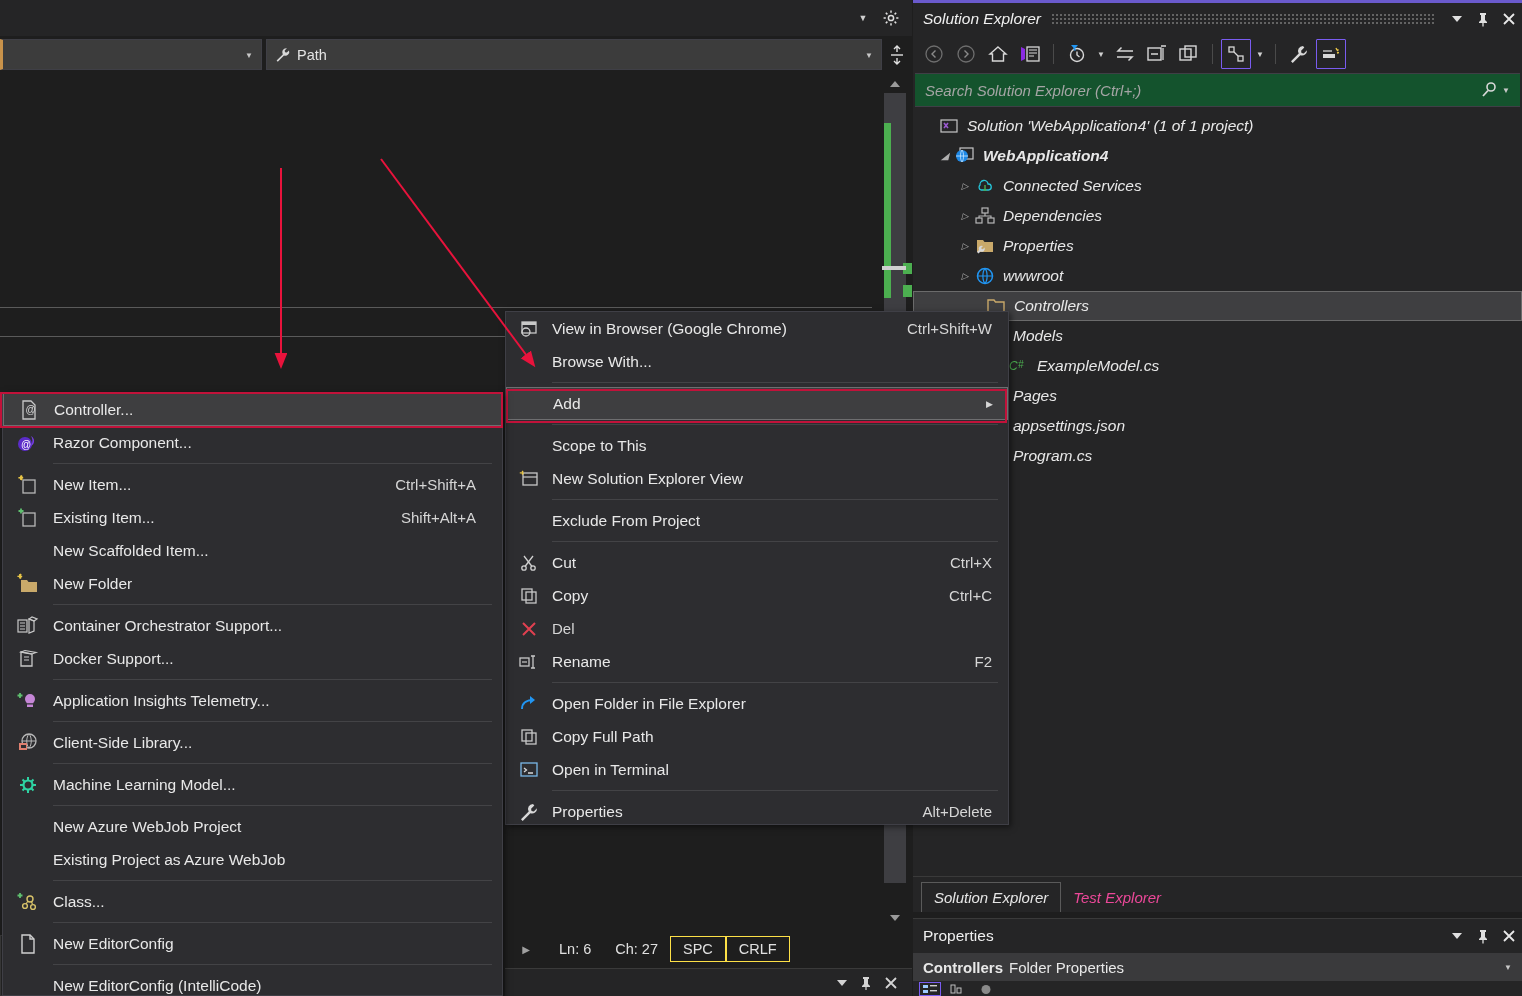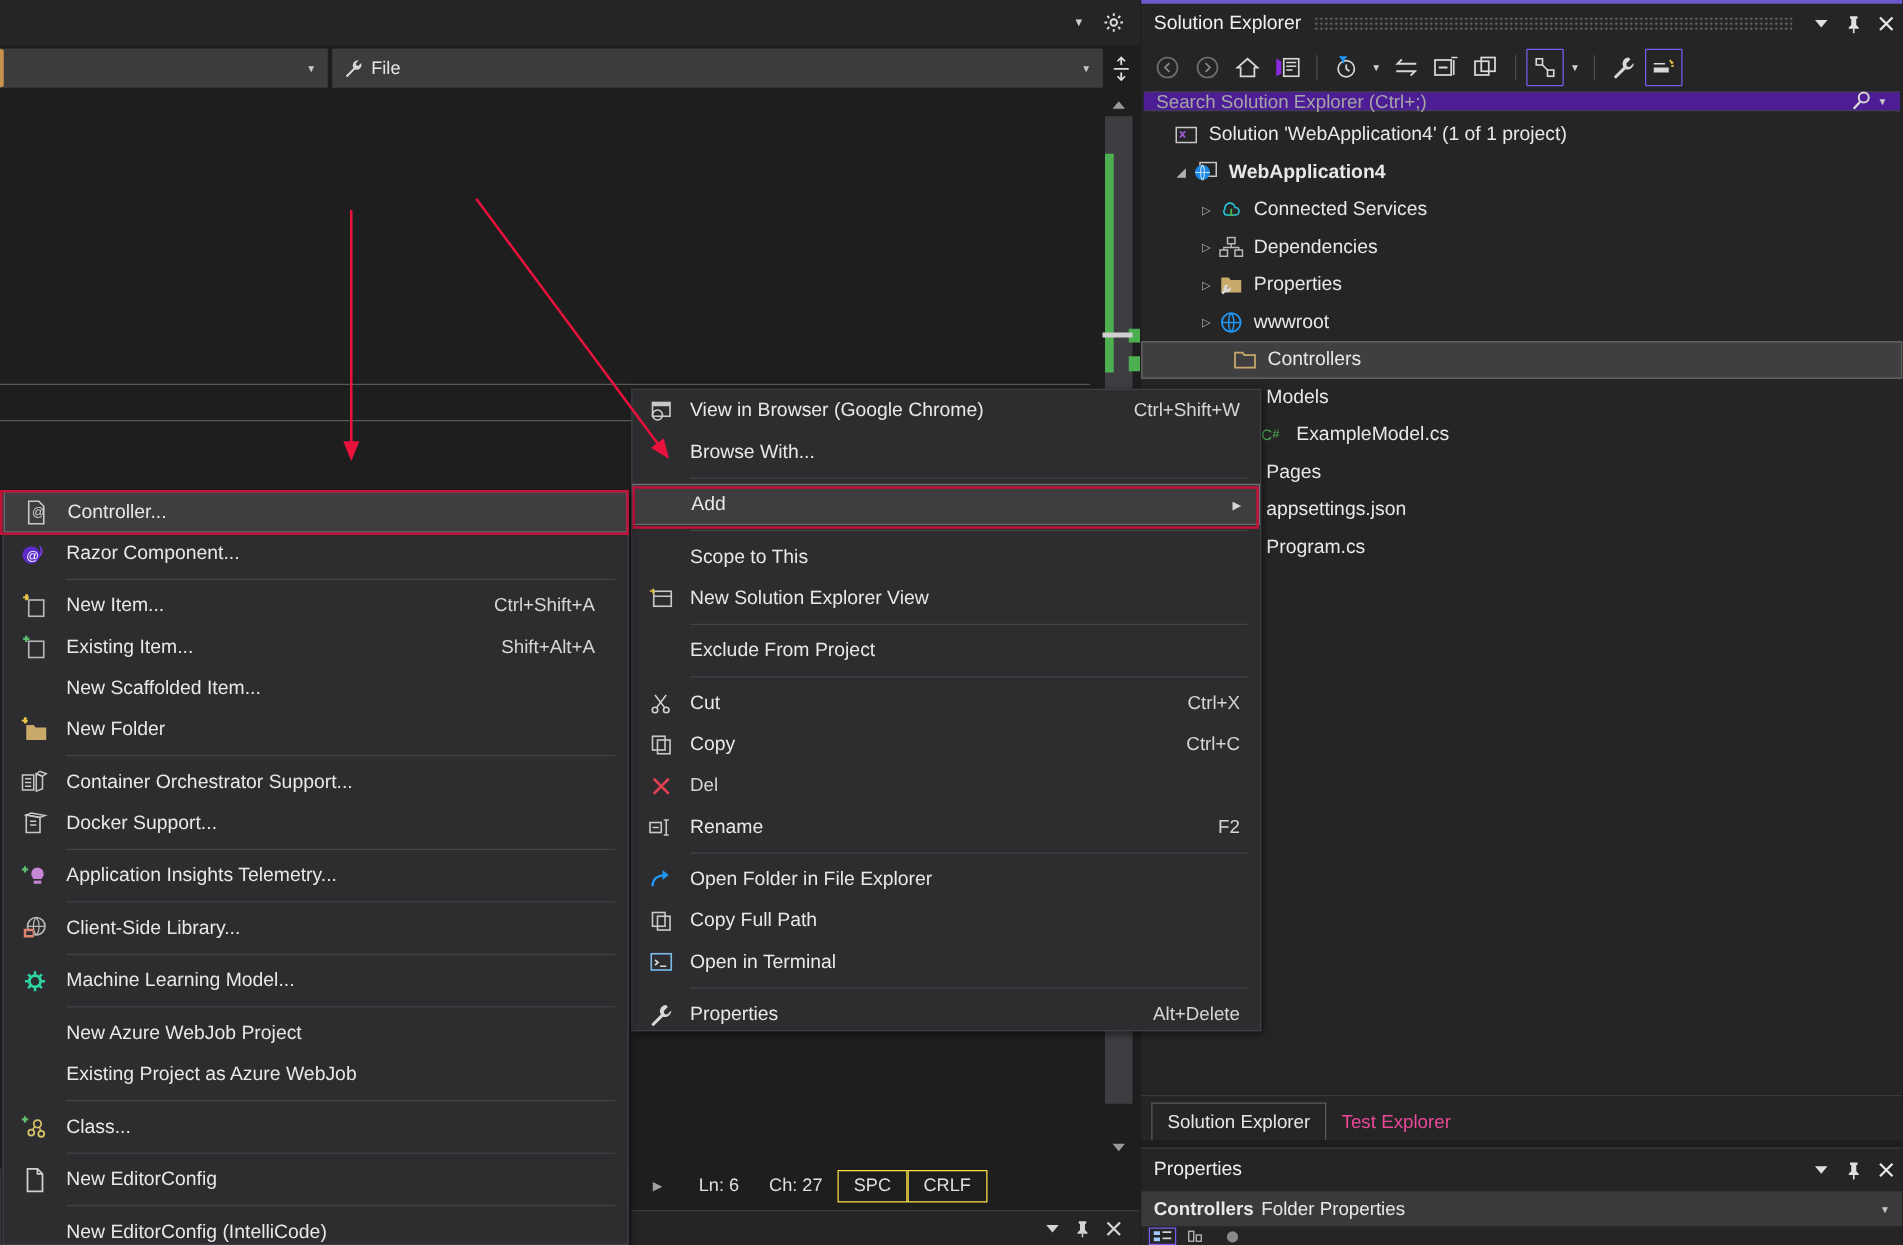--- a/index.html
+++ b/index.html
@@ -116,20 +116,21 @@
   .left-stub {
     position: absolute; left: 0; top: 935px; width: 42px; height: 61px;
     background: #252526; border: 1px solid #3a3a3a;
   }
 
   
   .se-panel {
     position: absolute; left: 913px; top: 0; width: 609px; height: 912px;
     background: #252526;
     border-top: 3px solid #6a5acd;
+    font-style: italic;
   }
   .se-title {
     height: 32px; display: flex; align-items: center; padding-left: 10px;
     position: relative;
   }
   .se-title-text { font-size: 15.5px; color: #f0f0f0; }
   .se-grip {
     flex: 1; height: 10px; margin: 0 10px;
     background-image: radial-gradient(#6a6a6a 0.8px, transparent 0.9px);
     background-size: 4px 4px; background-position: 0 3px;
@@ -146,21 +147,21 @@
   .tb-btn {
     width: 30px; height: 30px; display: flex; align-items: center; justify-content: center;
     position: relative;
   }
   .tb-btn.sel { border: 1.5px solid #7a5cf0; border-radius: 1px; }
   .tb-sep { width: 1px; height: 20px; background: #4a4a4a; margin: 0 6px; }
   .tb-caret { width: 14px; display: flex; align-items: center; justify-content: center;
     color: #d0d0d0; font-size: 8px; }
 
   .se-search {
-    height: 16px; margin: 0 2px; background: #4c1d95;
+    height: 34px; margin: 0 2px; background: #14532d;
     border-top: 1px solid #3f3f46; border-bottom: 1px solid #3f3f46;
     display: flex; align-items: center; padding-left: 10px;
   }
   .se-search-ph { font-size: 15px; color: #a5a5a5; flex: 1; }
   .se-search-icon { margin-right: 4px; display: flex; align-items: center; }
   .se-search-caret { margin-right: 10px; color: #c8c8c8; font-size: 8px; }
 
   .se-tree { padding-top: 4px; }
   .tr {
     height: 30px; display: flex; align-items: center; position: relative;
@@ -283,21 +284,21 @@
       <div class="nav-combo first">
         <span class="combo-label"></span>
         <span class="combo-caret">▼</span>
       </div>
       <div class="nav-combo second">
         <span class="combo-icon">
           <svg width="16" height="16" viewBox="0 0 16 16">
             <path d="M11.3 1.3a4 4 0 0 0-3.5 6.1L1.6 13.6l1.2 1.2 6.2-6.2a4 4 0 0 0 5-5.2L11.8 5.6 10 5.3 9.7 3.5l2.2-2.2z" fill="#d8d8d8"></path>
           </svg>
         </span>
-        <span class="combo-label">File</span>
+        <span class="combo-label">Path</span>
         <span class="combo-caret">▼</span>
       </div>
       <div class="nav-splitbtn">
         <svg width="20" height="22" viewBox="0 0 20 22">
           <g stroke="#e0e0e0" stroke-width="1.4" fill="none">
             <path d="M4 11h12"></path>
             <path d="M10 2v6M7 5l3-3 3 3"></path>
             <path d="M10 20v-6M7 17l3 3 3-3"></path>
           </g>
         </svg>

